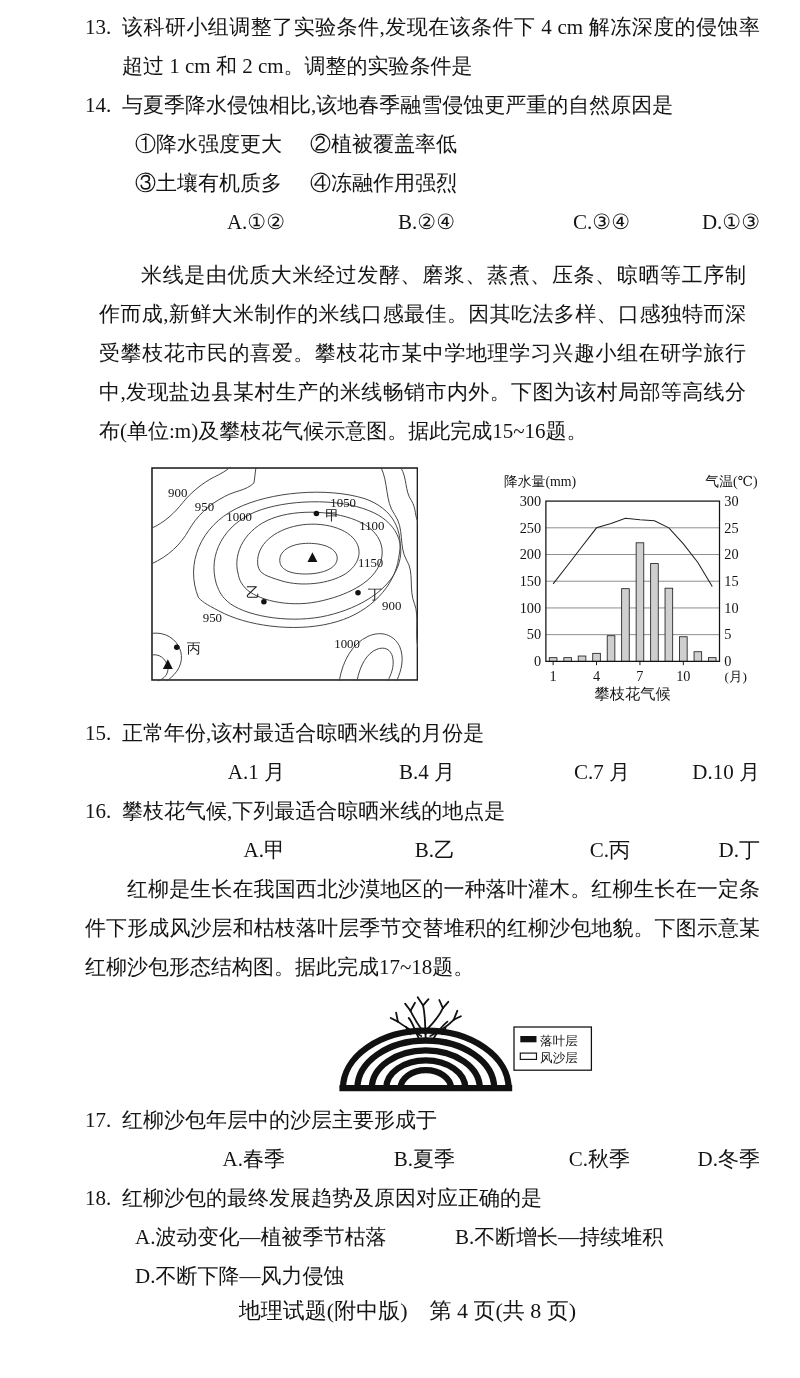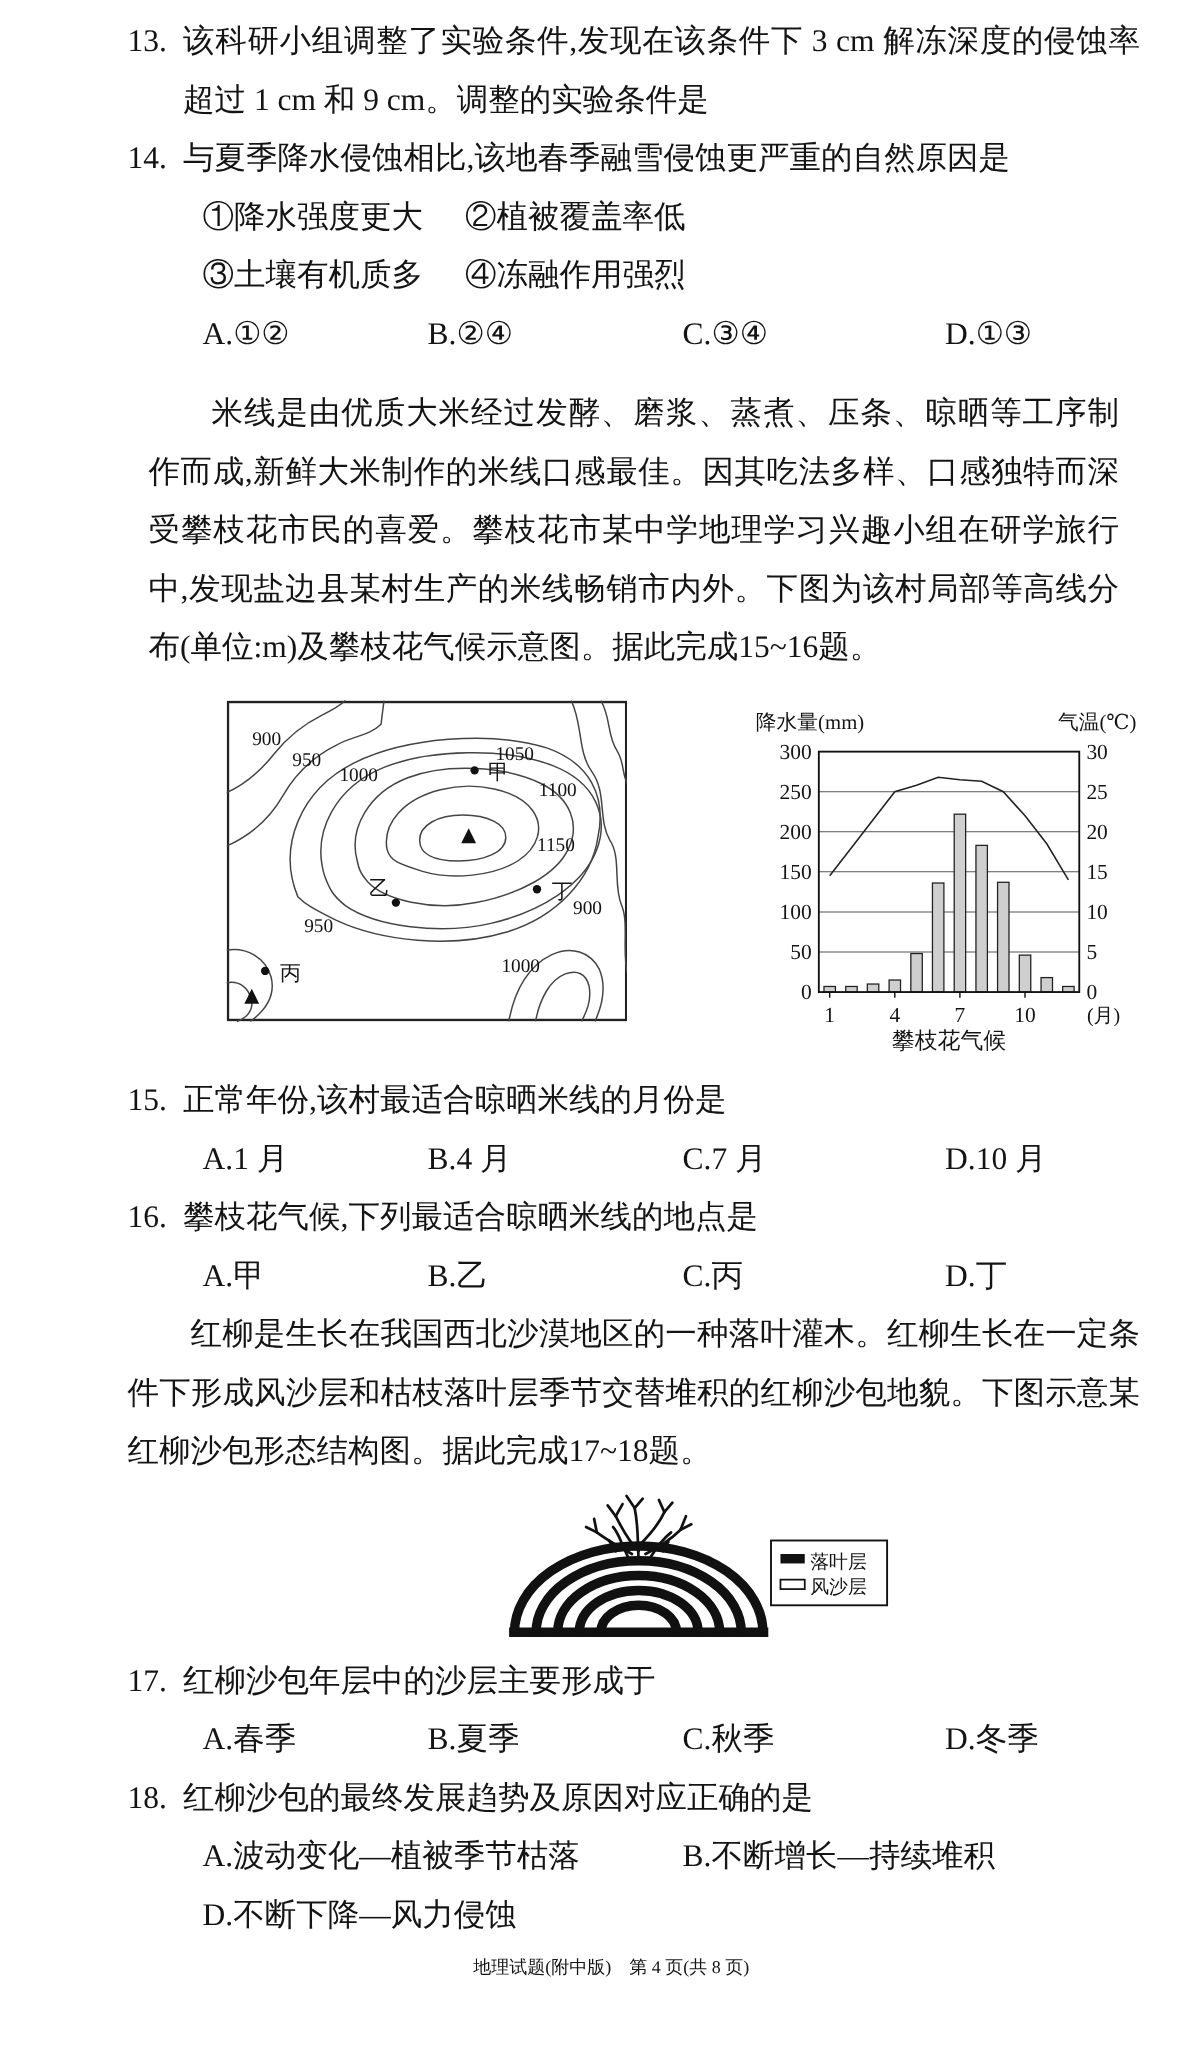--- a/index.html
+++ b/index.html
@@ -10,44 +10,44 @@
     font-size:21px; line-height:39px; overflow:hidden;
   }
   .page { padding:8px 40px 16px 85px; }
 
   .q-line { display:flex; }
   .q-num { width:37px; flex:none; }
   .q-stem { flex:1; text-align:justify; }
 
   .opts { padding-left:50px; display:grid; }
   .opts.two  { grid-template-columns:320px 1fr; }
-  .opts.four { grid-template-columns:150px 170px 175px 1fr; }
+  .opts.four { grid-template-columns:150px 170px 175px 1fr;text-align:right; }
   .opts.pair { grid-template-columns:175px 1fr; }
   .opt { white-space:nowrap; }
 
   .para { text-indent:2em; text-align:justify; }
 
   .figure-row { display:flex; align-items:flex-start; gap:84px; margin:3px 0 3px 66px; height:246px; }
   .figure-center { margin:4px 0 2px 240px; height:108px; }
 
   svg text { font-family:"Liberation Serif","DejaVu Serif",serif; fill:#141414; }
   .contour-label { font-size:13px; }
   .point-label { font-size:14px; }
 
-  .footer { text-align:center; font-size:12px; line-height:30px; margin-left:-30px; }
+  .footer { text-align:center; font-size:22px; line-height:30px; margin-left:-30px; }
 </style>
 </head>
 <body>
 
 <div class="page">
 
   <section>
     <div class="q-line">
       <span class="q-num">13.</span>
-      <div class="q-stem">该科研小组调整了实验条件,发现在该条件下 3 cm 解冻深度的侵蚀率超过 1 cm 和 9 cm。调整的实验条件是</div>
+      <div class="q-stem">该科研小组调整了实验条件,发现在该条件下 4 cm 解冻深度的侵蚀率超过 1 cm 和 2 cm。调整的实验条件是</div>
     </div>
   </section>
 
   <section>
     <div class="q-line">
       <span class="q-num">14.</span>
       <div class="q-stem">与夏季降水侵蚀相比,该地春季融雪侵蚀更严重的自然原因是</div>
     </div>
     <div class="opts pair">
       <div class="opt">①降水强度更大</div>

